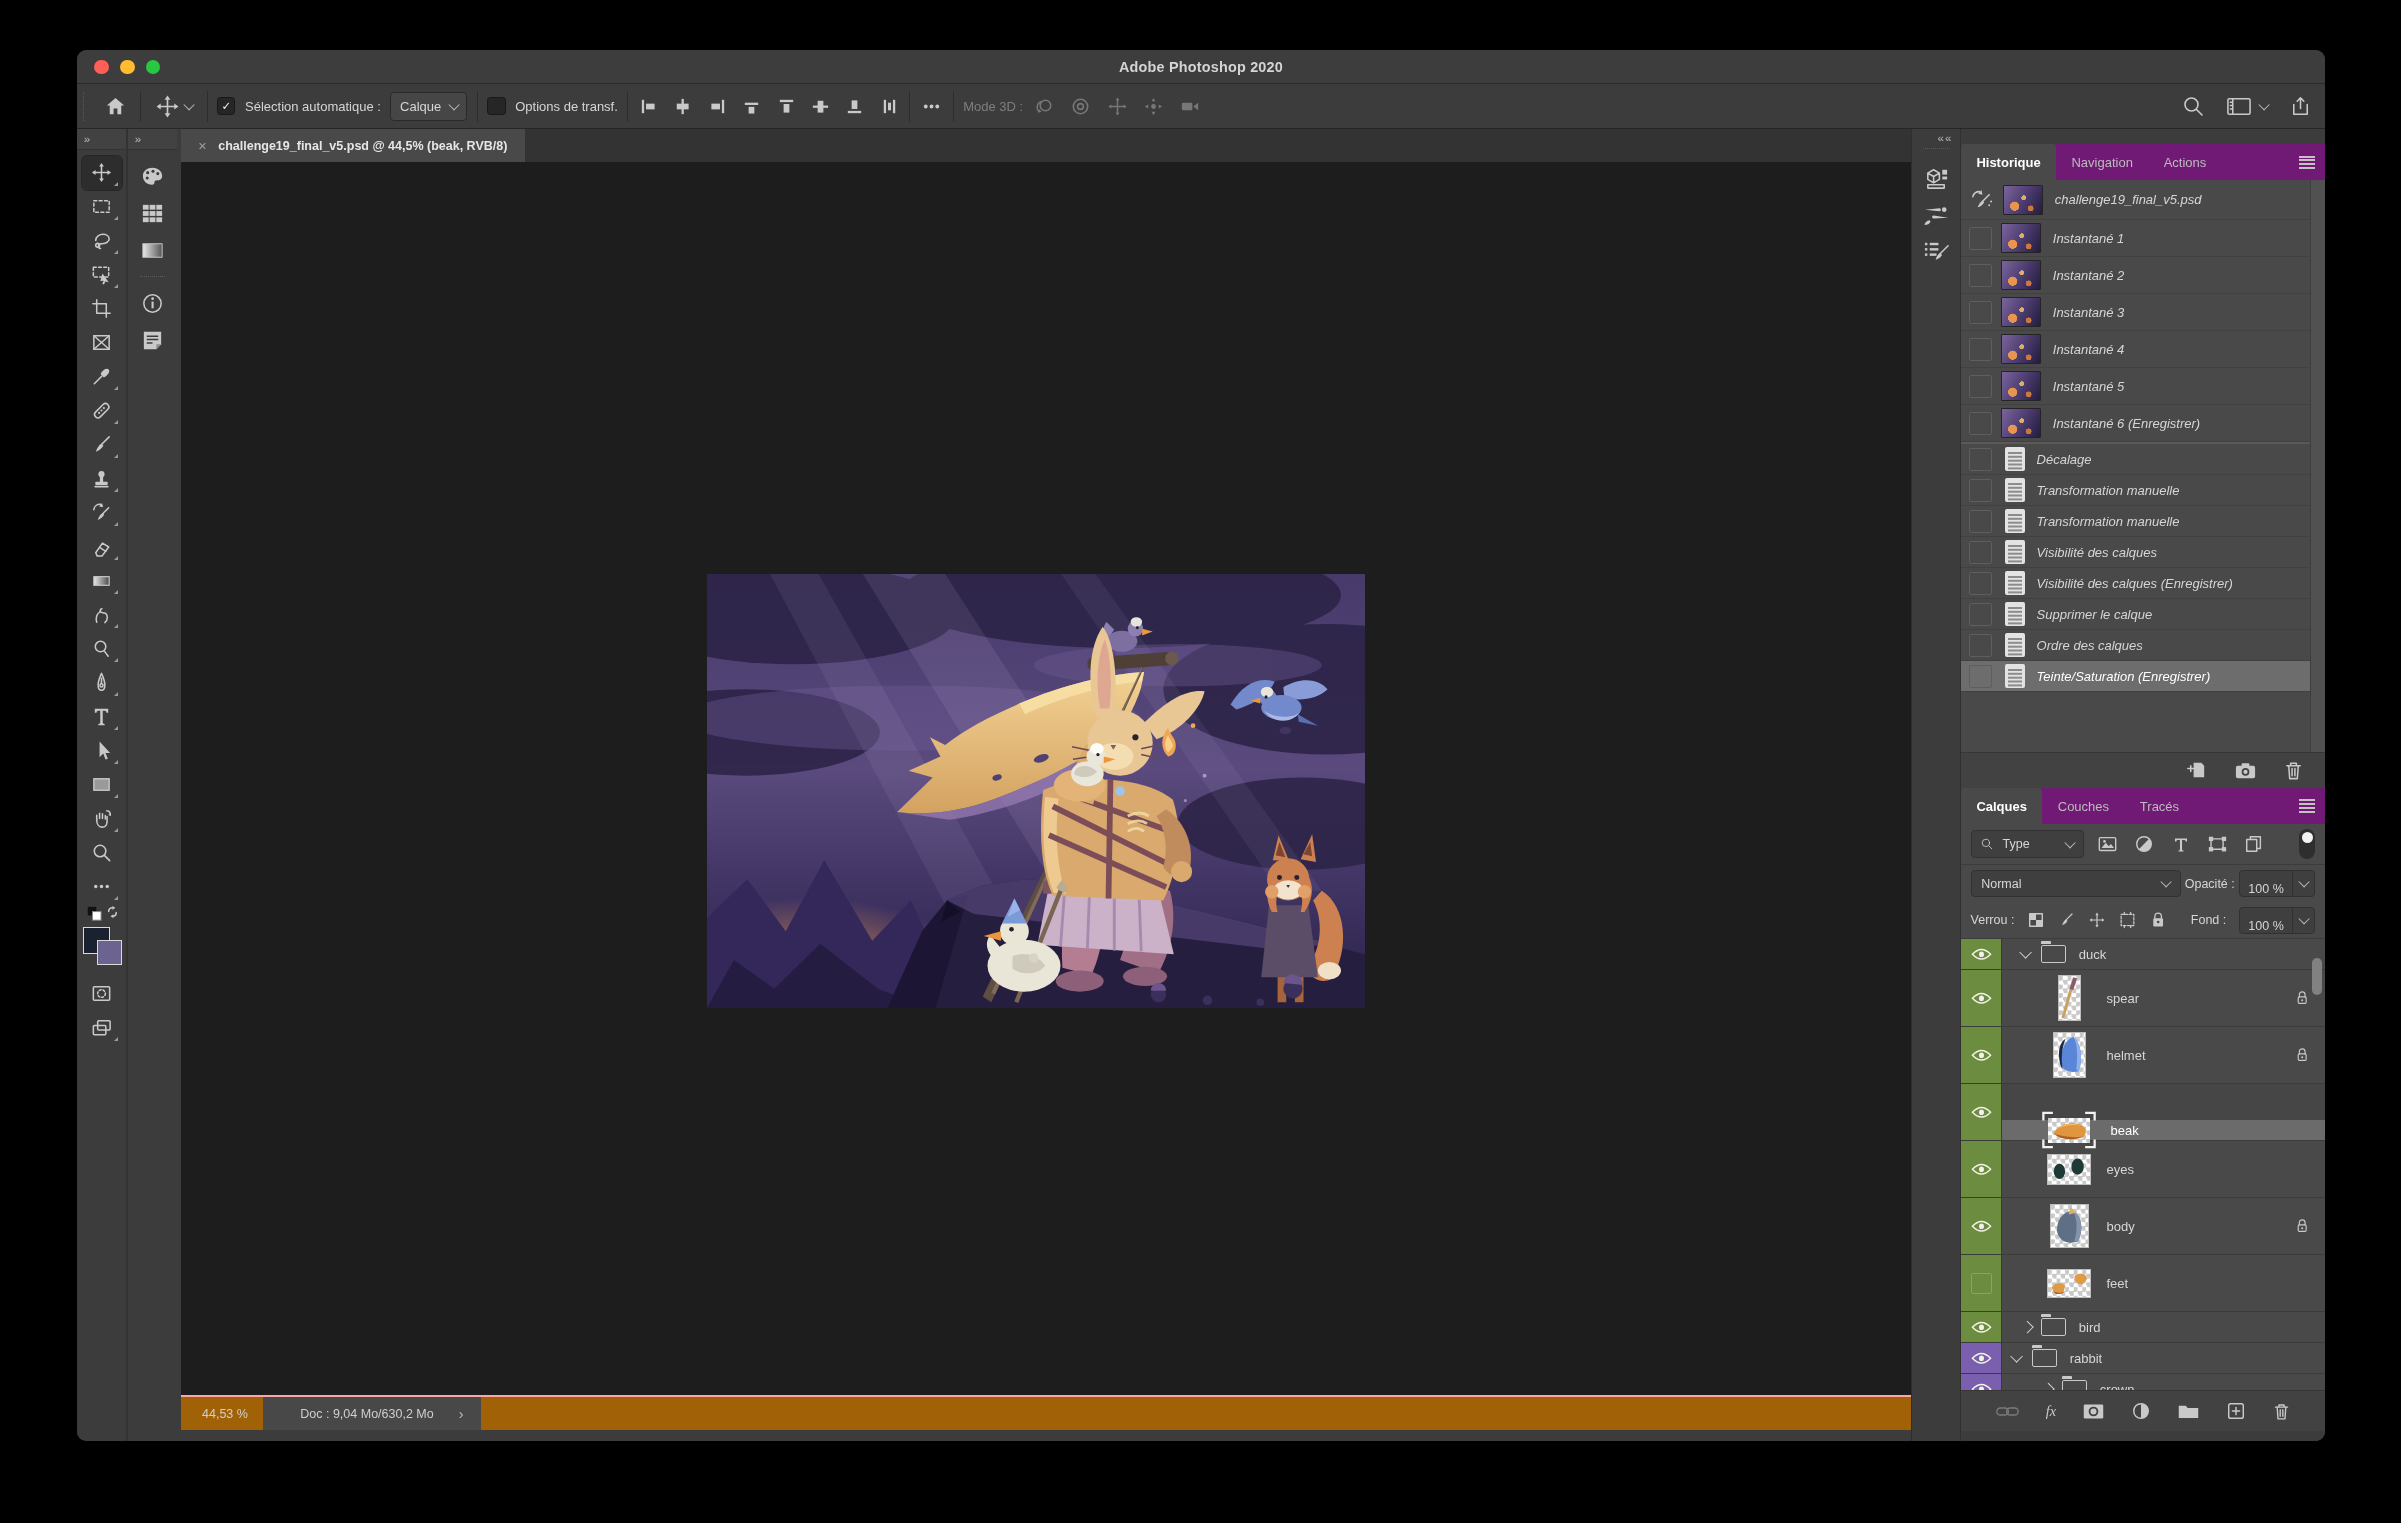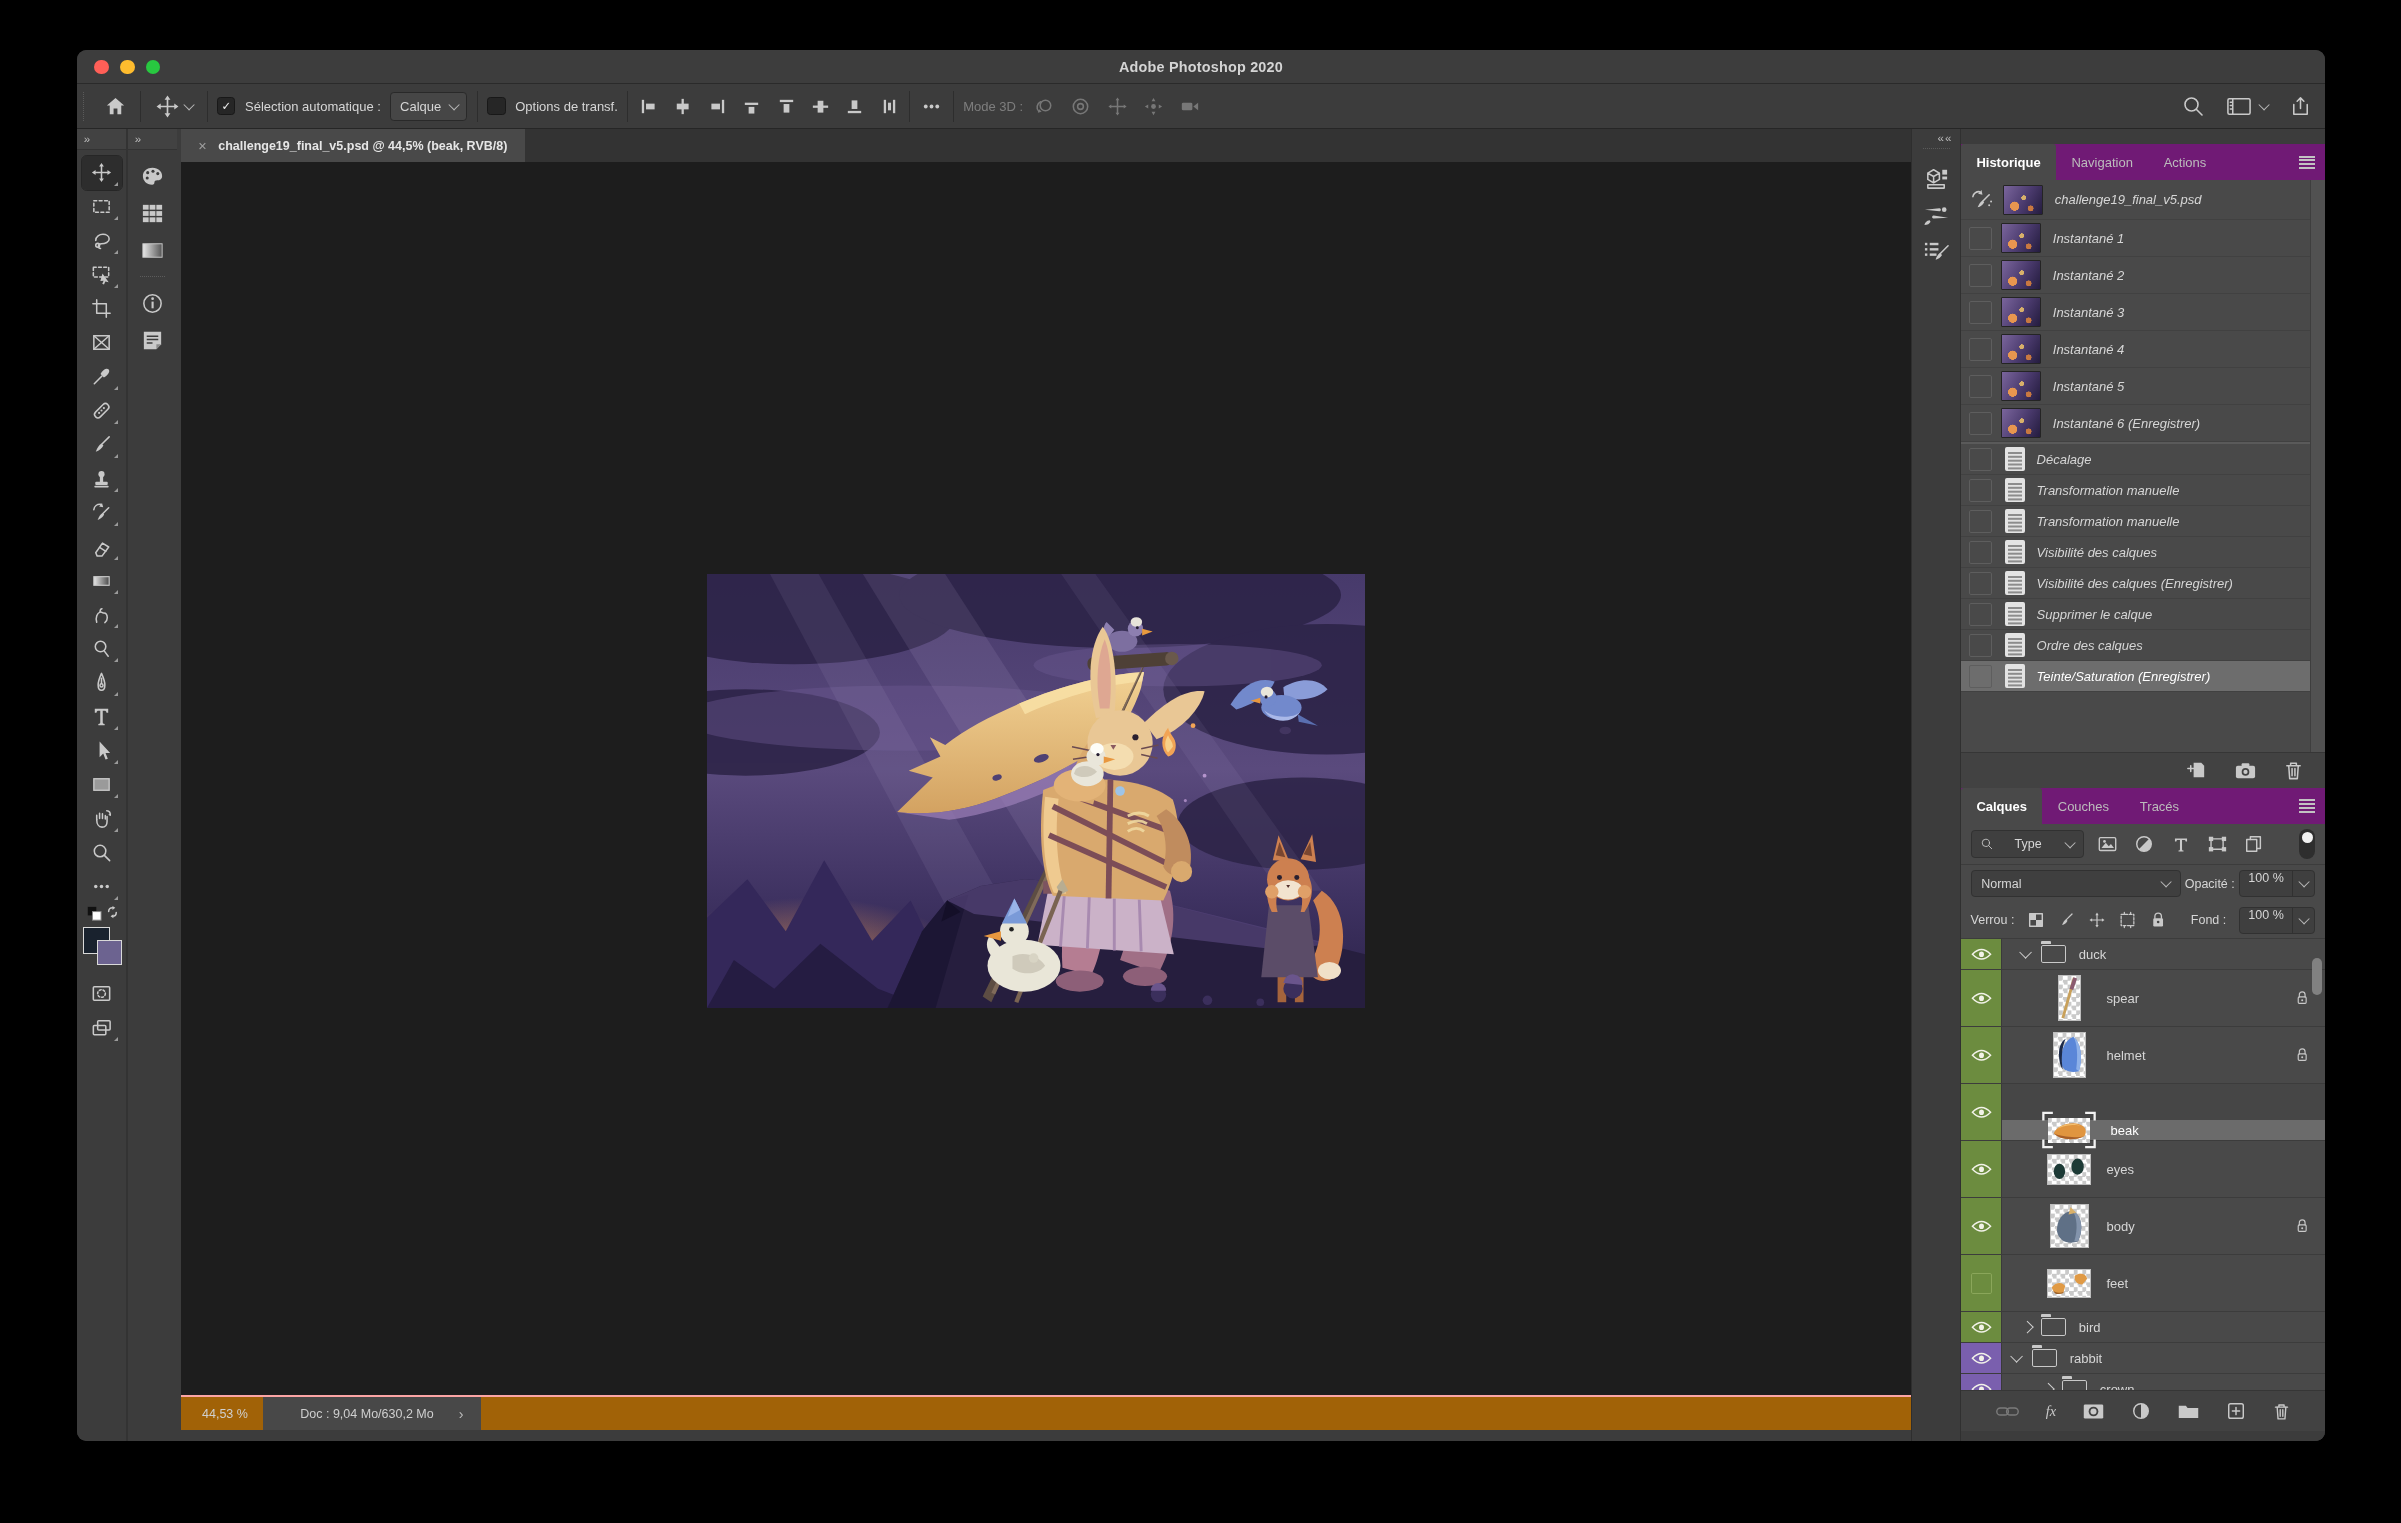--- a/index.html
+++ b/index.html
@@ -99,29 +99,29 @@
   .docicon::before{content:"";position:absolute;left:2.9px;top:4.8px;width:14.4px;height:1.9px;background:#8c8c8c;
       box-shadow:0 3.8px 0 #8c8c8c,0 7.7px 0 #8c8c8c,0 11.5px 0 #8c8c8c,0 15.4px 0 #8c8c8c;}
   .hdivider{height:1.9px;background:#5a5a5a;}
   .hist-footer{height:35px;background:#424242;border-top:1px solid #363636;display:flex;align-items:center;
                justify-content:flex-end;gap:25px;padding-right:21px;flex:0 0 auto;}
   
   .layerspanel{flex:1;display:flex;flex-direction:column;min-height:0;}
   .filter-row{height:40px;background:#494949;display:flex;align-items:center;padding:0 9.6px;gap:11.5px;flex:0 0 auto;
               border-bottom:1px solid #3c3c3c;}
   .typebox{background:#3f3f3f;border:1px solid #313131;border-radius:3.8px;height:28px;width:113px;
-           display:flex;align-items:center;gap:21px;padding:0 8.6px;font-size:12.5px;box-sizing:border-box;}
+           display:flex;align-items:center;gap:9px;padding:0 8.6px;font-size:12.5px;box-sizing:border-box;}
   .filter-icons{display:flex;align-items:center;gap:16.3px;margin-left:1.9px;}
   .pill{margin-left:auto;width:16.3px;height:30px;border-radius:8.6px;background:#2e2e2e;position:relative;flex:0 0 auto;}
   .pill::before{content:"";position:absolute;left:2.4px;top:2.9px;width:11.5px;height:11.5px;border-radius:50%;background:#f2f2f2;}
   .blend-row{height:37px;background:#494949;display:flex;align-items:center;padding:0 9.6px;gap:4px;flex:0 0 auto;font-size:12.5px;}
   .blendbox{background:#3f3f3f;border:1px solid #313131;border-radius:3.8px;height:27px;flex:1;display:flex;
             align-items:center;padding:0 9.6px;box-sizing:border-box;}
   .blendbox .chev{margin-left:auto;}
-  .valbox{background:#3f3f3f;border:1px solid #313131;border-radius:3.8px;height:27px;display:flex;align-items:flex-start;box-sizing:border-box;}
+  .valbox{background:#3f3f3f;border:1px solid #313131;border-radius:3.8px;height:27px;display:flex;align-items:flex-end;box-sizing:border-box;}
   .valbox .v{padding:0 8.6px;}
   .valbox .c{width:21px;align-self:stretch;border-left:1px solid #313131;display:flex;align-items:center;justify-content:center;}
   .lock-row{height:36px;background:#494949;display:flex;align-items:center;padding:0 9.6px;gap:12.5px;flex:0 0 auto;
             font-size:12.5px;border-bottom:1px solid #3c3c3c;}
   .layers-list{flex:1;background:#464646;position:relative;overflow:hidden;}
   .lrow{display:flex;align-items:stretch;border-bottom:1px solid #3c3c3c;}
   .lrow.group{height:30px;}
   .lrow.layer{height:56px;}
   .eyecell{width:40px;flex:0 0 auto;border-right:1px solid #3a3a3a;display:flex;align-items:center;justify-content:center;}
   .eyecell.green{background:#6C8C3F;}

